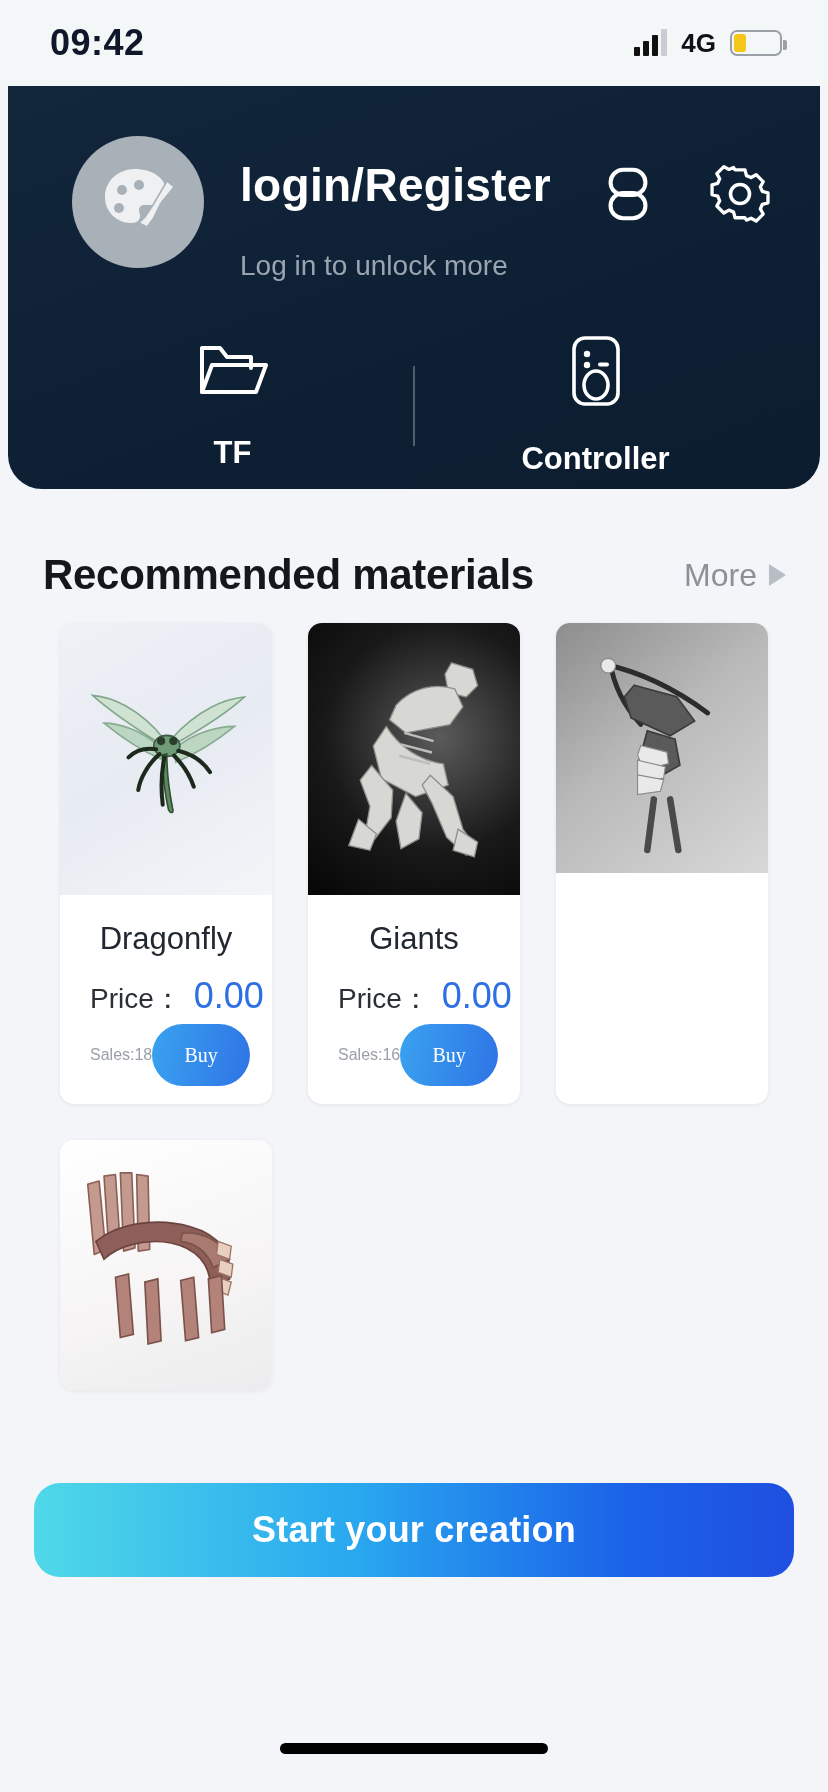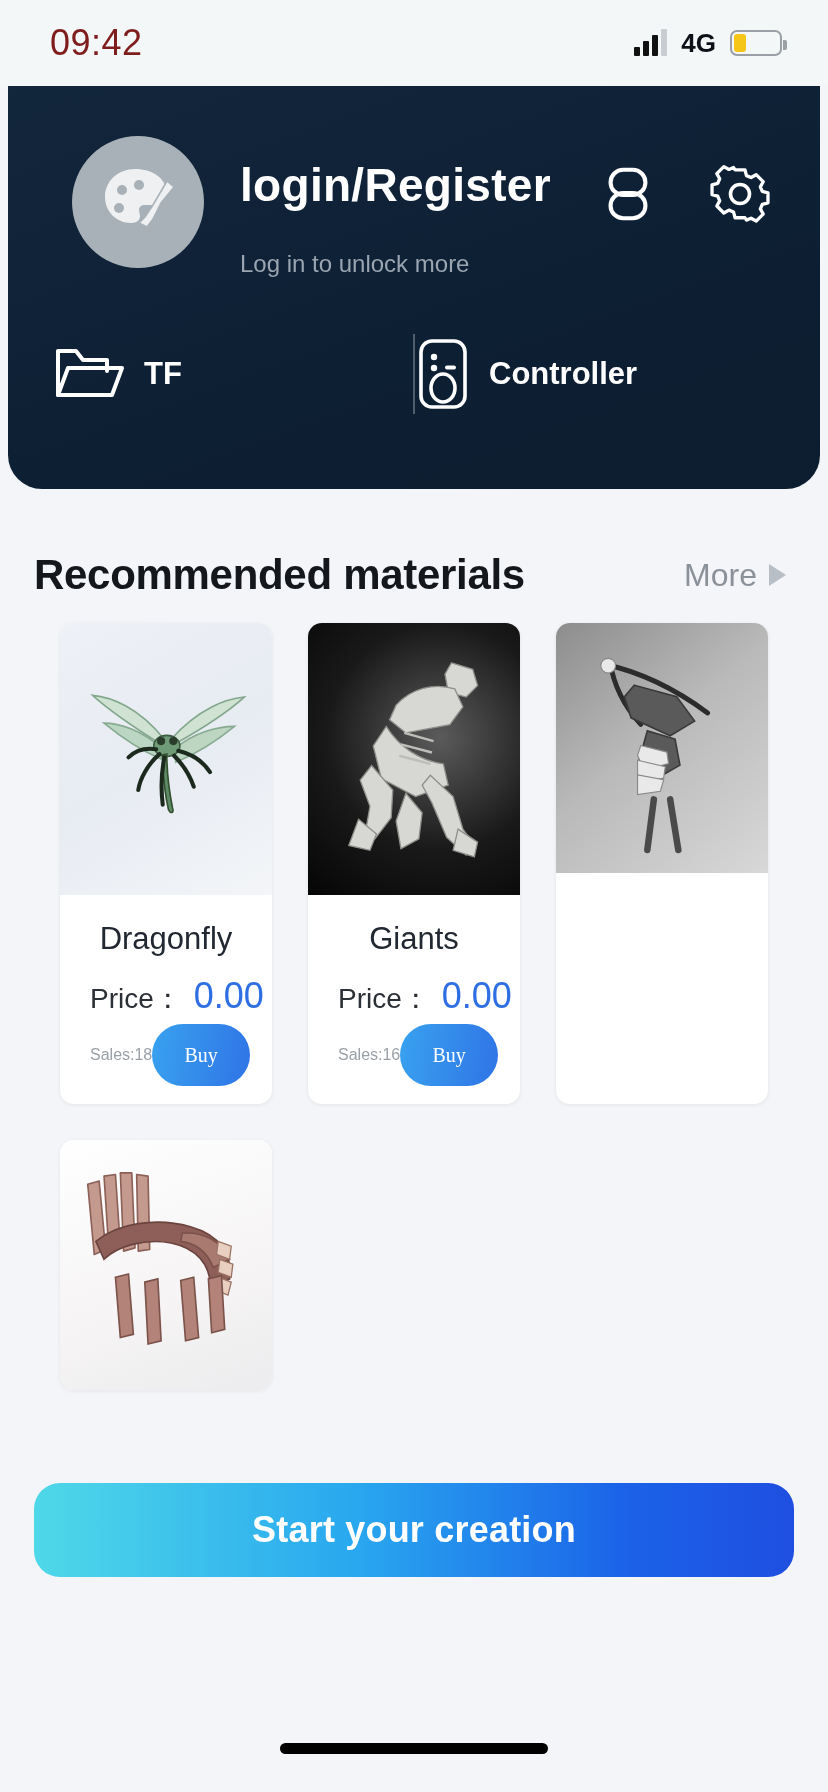--- a/index.html
+++ b/index.html
@@ -11,21 +11,21 @@
   }
   .phone { position: relative; width: 828px; height: 1792px; background: #f4f5f8; }
 
   
   .statusbar {
     height: 86px; width: 100%;
     display: flex; align-items: center; justify-content: space-between;
     padding: 0 46px 0 50px;
     background: #f4f7f8;
   }
-  .sb-time { font-size: 36px; font-weight: normal; color: #7f1d1d; letter-spacing: .5px; }
+  .sb-time { font-size: 36px; font-weight: bold; color: #0f172a; letter-spacing: .5px; }
   .sb-right { display: flex; align-items: center; gap: 14px; }
   .sig { display: flex; align-items: flex-end; gap: 3px; height: 26px; }
   .sig i { display: block; width: 6px; background: #111; border-radius: 1px; }
   .sig i:nth-child(1) { height: 9px; }
   .sig i:nth-child(2) { height: 15px; }
   .sig i:nth-child(3) { height: 21px; }
   .sig i:nth-child(4) { height: 27px; background: #c9ccd2; }
   .sb-net { font-size: 26px; font-weight: 600; color: #0d1017; }
   .batt {
     position: relative; width: 52px; height: 26px;
@@ -47,40 +47,40 @@
     padding: 0 44px;
   }
   .hdr-top { display: flex; align-items: flex-start; padding-top: 50px; }
   .avatar {
     width: 132px; height: 132px; border-radius: 50%;
     background: #a8b1b8; flex: 0 0 auto; margin-left: 20px;
     display: flex; align-items: center; justify-content: center;
   }
   .hdr-text { margin-left: 36px; padding-top: 22px; flex: 1; }
   .hdr-title { font-size: 46px; font-weight: bold; color: #ffffff; letter-spacing: .3px; }
-  .hdr-sub { font-size: 24px; color: #9aa5b1; margin-top: 38px; }
+  .hdr-sub { font-size: 28px; color: #9aa5b1; margin-top: 38px; }
   .hdr-icons { display: flex; align-items: center; gap: 40px; padding-top: 22px; }
   .hdr-icons .ic { width: 72px; height: 72px; display: flex; align-items: center; justify-content: center; }
 
   .quick {
     position: absolute; left: 44px; right: 44px; top: 248px;
     display: flex; align-items: center;
   }
   .quick-item {
-    flex: 1; display: flex; flex-direction: row; align-items: center; gap: 18px;
+    flex: 1; display: flex; flex-direction: column; align-items: center; gap: 33px;
   }
   .quick-label { font-size: 31px; font-weight: bold; color: #ffffff; }
   .quick-div { width: 2px; height: 80px; background: #5c6a78; opacity: .85; }
 
   
   .section-head {
     display: flex; align-items: center; justify-content: space-between;
     padding: 62px 34px 0 34px;
   }
-  .section-title { font-size: 42px; font-weight: bold; color: #14171c; letter-spacing: -.3px; }
+  .section-title { font-size: 42px; font-weight: bold; color: #14171c; letter-spacing: -.3px; margin-left: 9px; }
   .more { display: flex; align-items: center; gap: 12px; padding-right: 8px; }
   .more-label { font-size: 32px; color: #8b9199; }
   .tri {
     width: 0; height: 0; border-left: 17px solid #b8bec6;
     border-top: 11px solid transparent; border-bottom: 11px solid transparent;
   }
 
   
   .grid {
     display: grid; grid-template-columns: 1fr 1fr 1fr; gap: 36px;

